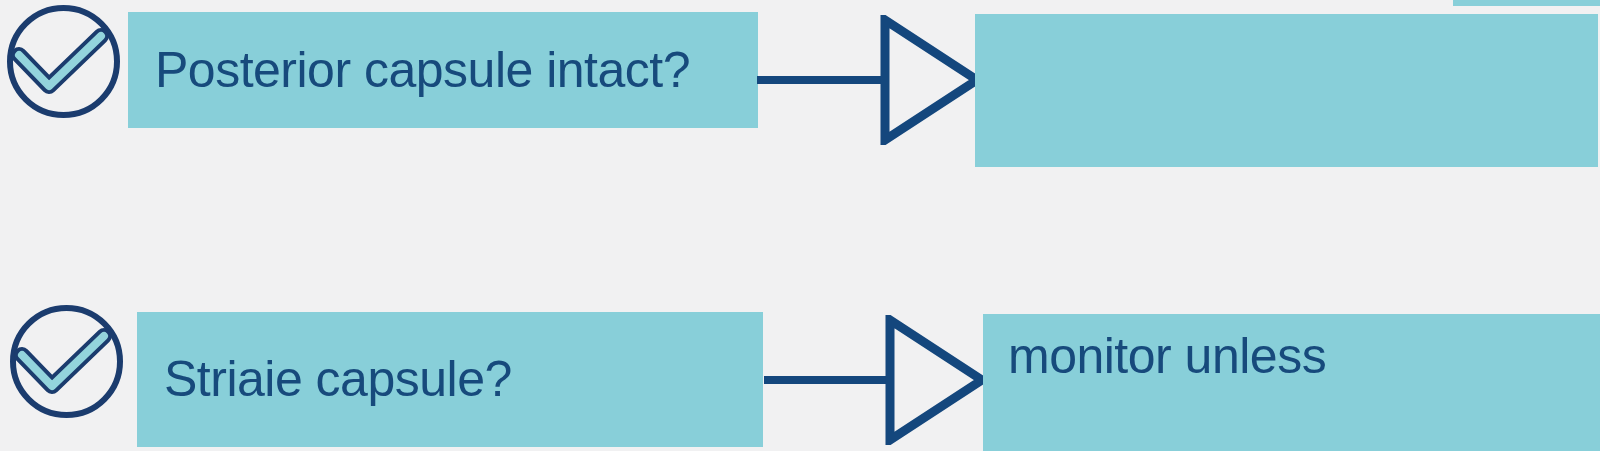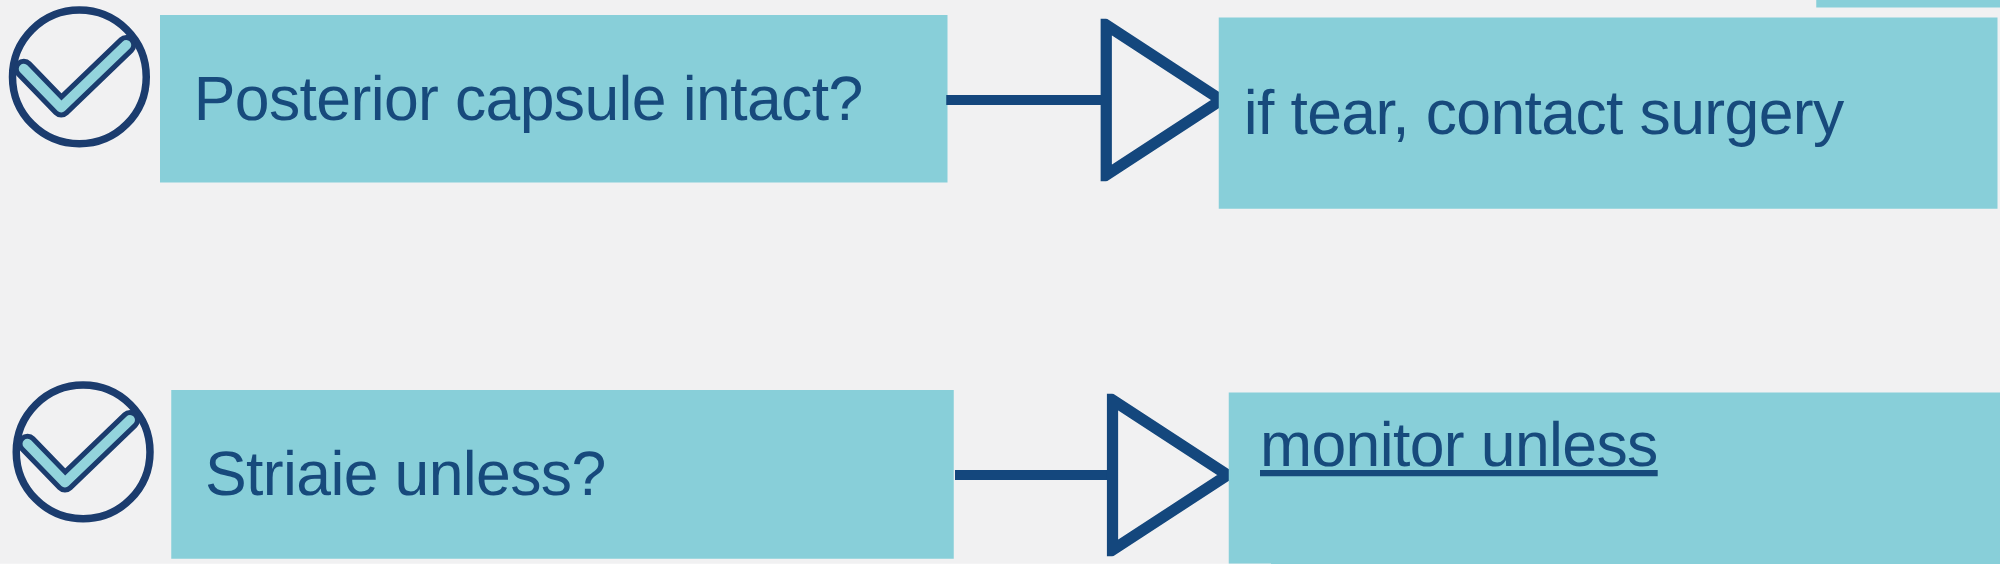--- a/index.html
+++ b/index.html
@@ -24,24 +24,24 @@
     color:var(--text-navy);
     font-size:50px;
     letter-spacing:-0.5px;
     display:flex;
     flex-direction:column;
     justify-content:center;
     box-sizing:border-box;
   }
   .tealbox .line{display:block;line-height:61px;white-space:nowrap;}
   .single{line-height:1;}
-  #q-box-1{left:128px;top:12px;width:630px;height:134px;padding-left:27px;}
+  #q-box-1{left:128px;top:12px;width:630px;height:116px;padding-left:27px;}
   #a-box-1{left:975px;top:14px;width:623px;height:153px;padding-left:20px;}
   #q-box-2{left:137px;top:312px;width:626px;height:135px;padding-left:27px;}
-  #a-box-2{left:983px;top:314px;width:617px;height:137px;padding-left:25px;padding-top:12px;justify-content:flex-start;text-decoration:underline;}
+  #a-box-2{left:983px;top:314px;width:617px;height:137px;padding-left:25px;padding-top:12px;justify-content:flex-start;}
   .icon-wrap{position:absolute;width:117px;height:117px;}
   #icon-1{left:5px;top:3px;}
   #icon-2{left:8px;top:303px;}
   .icon-circle{stroke:var(--icon-outline-navy);fill:none;}
   .check-outer{stroke:var(--icon-outline-navy);fill:none;}
   .check-inner{stroke:var(--check-fill-teal);fill:none;}
   .arrow-line{
     position:absolute;height:8px;background:var(--arrow-navy);
   }
   #arrow-line-1{left:757px;top:76px;width:133px;}
@@ -78,33 +78,32 @@
   </div>
 
   <div class="arrow-line" id="arrow-line-1"></div>
   <span class="arrow-head" id="arrow-head-1">
     <svg width="102" height="130" viewBox="0 0 102 130">
       <polygon points="5,5 97,65 5,125"></polygon>
     </svg>
   </span>
 
   <div class="tealbox" id="a-box-1">
-    <span class="line">if tear, contact surgery</span>
   </div>
 
   <span class="icon-wrap" id="icon-2">
     <svg width="117" height="117" viewBox="0 0 117 117">
       <circle class="icon-circle" cx="58.5" cy="58.5" r="53.5" stroke-width="6"></circle>
       <path class="check-outer" d="M14 52 L44 83 L96 33" stroke-width="16" stroke-linecap="round" stroke-linejoin="round"></path>
       <path class="check-inner" d="M14 52 L44 83 L96 33" stroke-width="8" stroke-linecap="round" stroke-linejoin="round"></path>
     </svg>
   </span>
 
   <div class="tealbox single" id="q-box-2">
-    <span class="line">Striaie unless?</span>
+    <span class="line">Striaie capsule?</span>
   </div>
 
   <div class="arrow-line" id="arrow-line-2"></div>
   <span class="arrow-head" id="arrow-head-2">
     <svg width="102" height="130" viewBox="0 0 102 130">
       <polygon points="5,5 97,65 5,125"></polygon>
     </svg>
   </span>
 
   <div class="tealbox" id="a-box-2">

